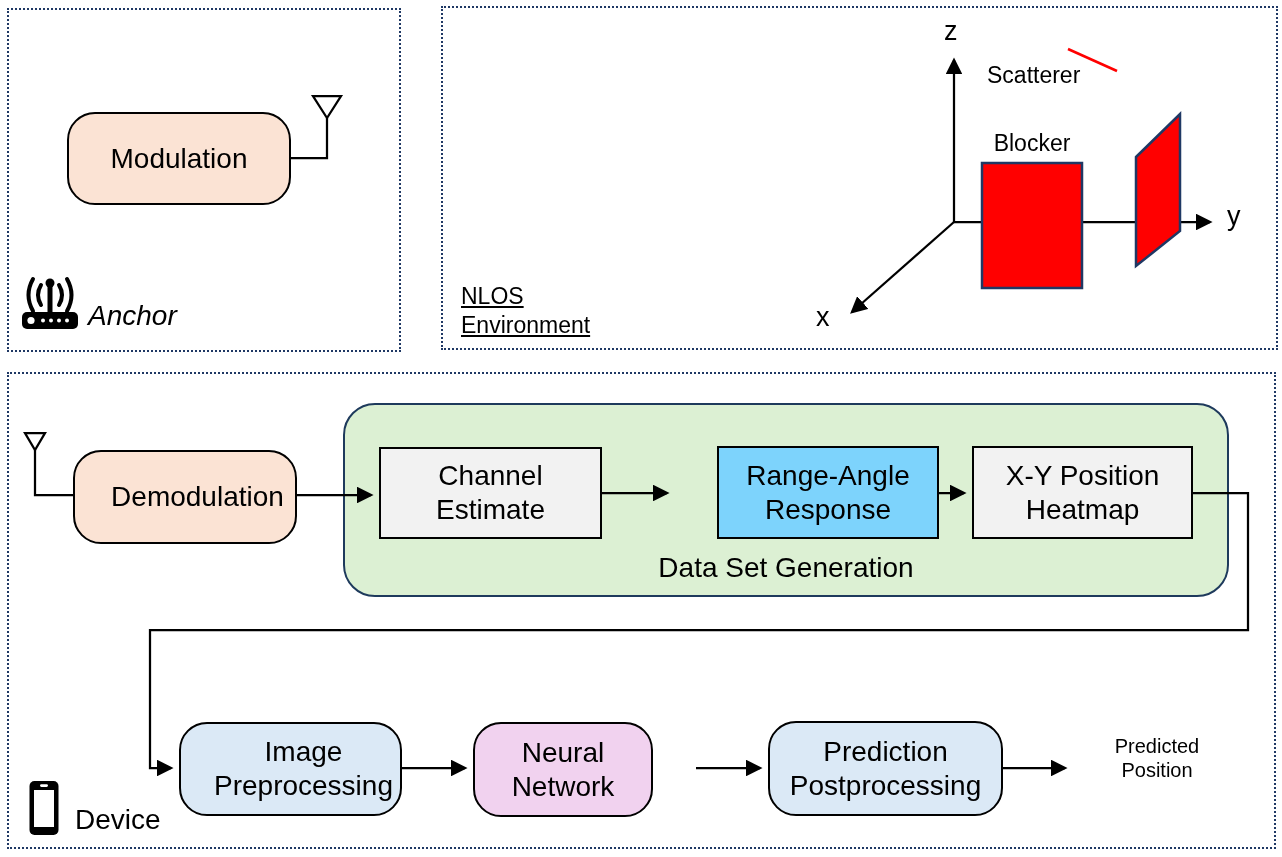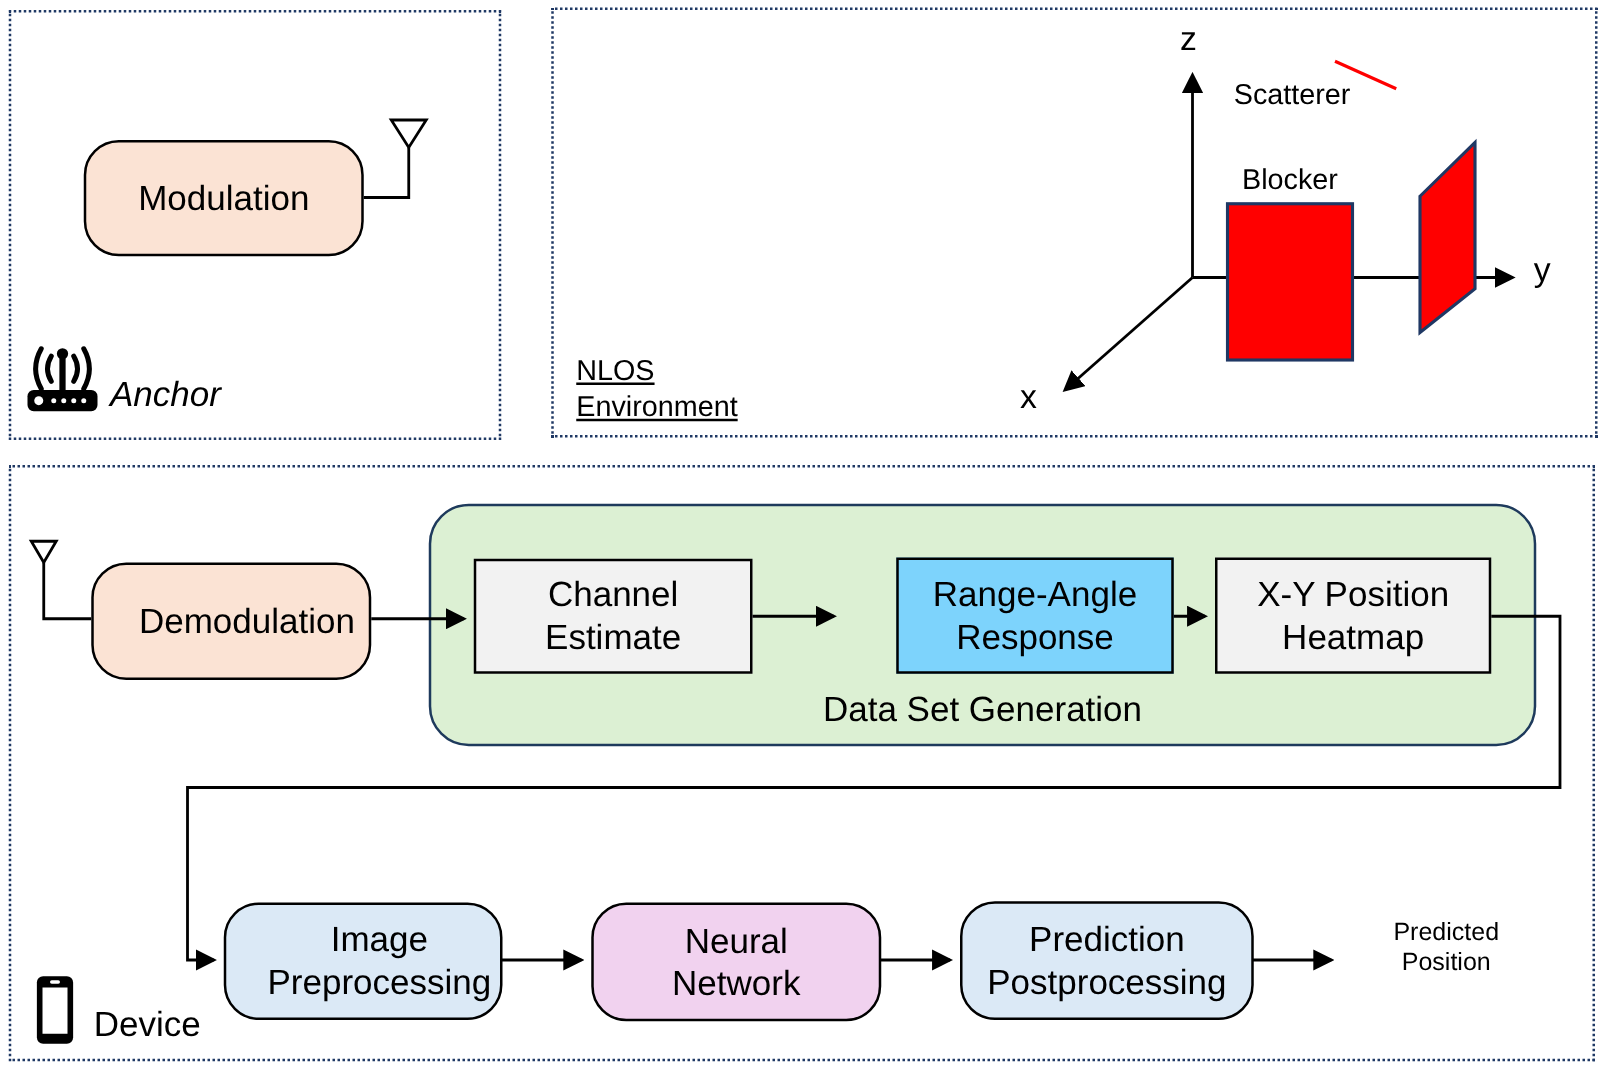--- a/index.html
+++ b/index.html
@@ -21,21 +21,21 @@
   #box-modulation{left:67px;top:112px;width:224px;height:93px;background:#fbe3d4;}
   #box-demodulation{left:73px;top:450px;width:224px;height:94px;background:#fbe3d4;padding-left:25px;}
   #group-dataset{
     position:absolute;left:343px;top:403px;width:886px;height:194px;
     background:#dcf0d3;border:2.5px solid #1e3a5c;border-radius:32px;box-sizing:border-box;
   }
   #box-channel{left:379px;top:447px;width:223px;height:92px;background:#f2f2f2;}
   #box-range{left:675px;top:446px;width:222px;height:93px;background:#7dd3fc;margin-left:42px;}
   #box-xy{left:972px;top:446px;width:221px;height:93px;background:#f2f2f2;}
   #box-imgpre{left:179px;top:722px;width:223px;height:94px;background:#dbe9f6;padding-left:26px;}
-  #box-nn{left:473px;top:722px;width:232px;height:95px;background:#f1d2ef;}
+  #box-nn{left:473px;top:722px;width:180px;height:95px;background:#f1d2ef;}
   #box-predpost{left:768px;top:721px;width:235px;height:95px;background:#dbe9f6;}
 
   .lbl{position:absolute;white-space:nowrap;}
   #lbl-dataset{left:343px;top:552px;width:886px;text-align:center;font-size:28px;}
   #lbl-predicted{left:1078px;top:734px;width:158px;text-align:center;font-size:20px;line-height:1.2;white-space:normal;}
   #lbl-anchor{left:88px;top:300px;font-size:28px;font-style:italic;}
   #lbl-device{left:75px;top:804px;font-size:28px;}
   #lbl-nlos{left:461px;top:282px;font-size:23px;line-height:1.26;text-decoration:underline;}
   #lbl-scatterer{left:987px;top:62px;font-size:23px;}
   #lbl-blocker{left:982px;top:130px;width:100px;text-align:center;font-size:23px;}

